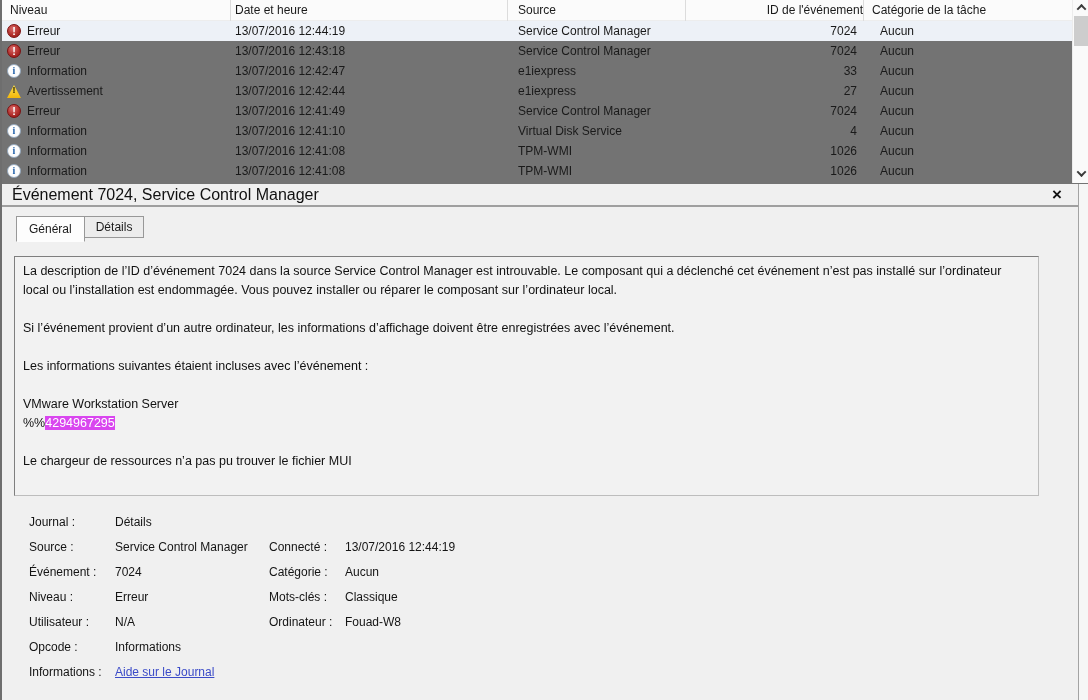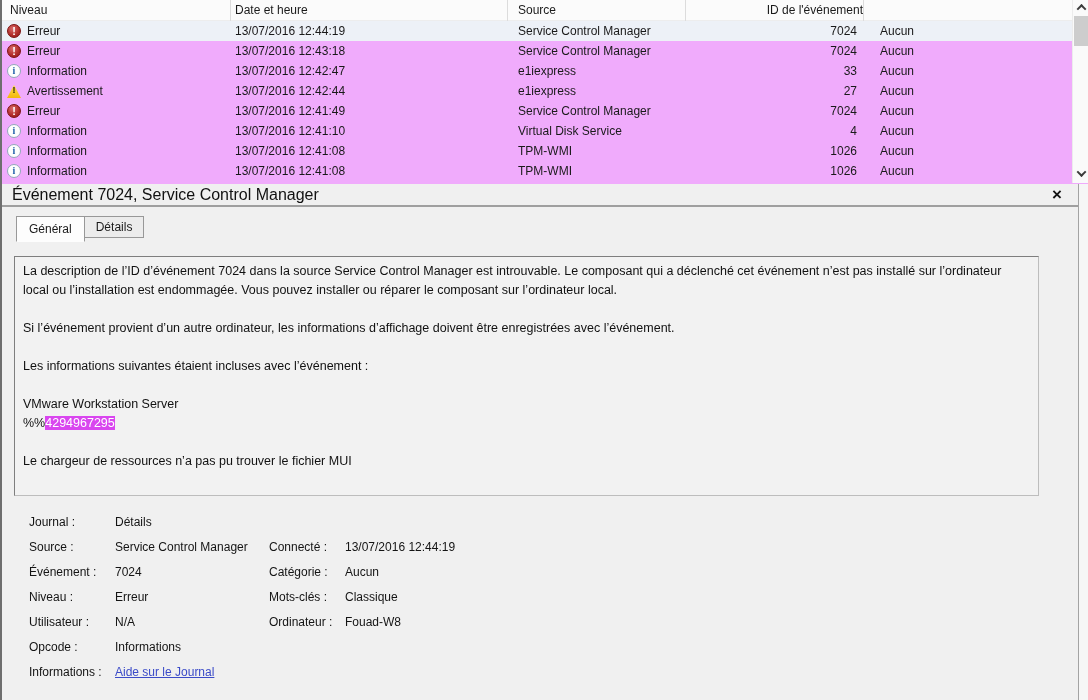--- a/index.html
+++ b/index.html
@@ -1,21 +1,21 @@
 <!DOCTYPE html>
 <html><head>
 <meta charset="utf-8">
 <style>
   * { margin:0; padding:0; box-sizing:border-box; }
   html,body { width:1088px; height:700px; overflow:hidden; }
   body { font-family:"Liberation Sans","DejaVu Sans",sans-serif; background:#f0f0f0; color:#1a1a1a; }
   .screen { position:relative; width:1088px; height:700px; border-left:2px solid #6e6e6e; background:#f0f0f0; }
 
   
-  .list-pane { position:absolute; left:0; top:0; width:1086px; height:188px; background:#f0abfc; border-bottom:1px solid #767676; }
+  .list-pane { position:absolute; left:0; top:0; width:1086px; height:188px; background:#737373; border-bottom:1px solid #767676; }
   .list-grid { display:grid; grid-template-columns:229px 277px 178px 178px 1fr; align-items:center; }
   .list-header { height:21px; background:#fbfbfb; border-bottom:1px solid #ededed; width:1070px; }
   .list-header .hcell { font-size:12px; color:#1a1a1a; height:21px; line-height:21px; border-right:1px solid #dcdcdc; white-space:nowrap; overflow:hidden; }
   .h-niveau { padding-left:8px; }
   .h-date { padding-left:4px; }
   .h-source { padding-left:10px; }
   .h-id { text-align:right; }
   .h-cat { padding-left:8px; border-right:none !important; }
   .lrow { height:20px; width:1070px; font-size:12px; cursor:default; }
   .lrow.selected { background:#edf1f7; }
@@ -69,20 +69,21 @@
 <body>
 
 <div class="screen">
 
   <div class="list-pane">
     <div class="list-header list-grid">
       <div class="hcell h-niveau">Niveau</div>
       <div class="hcell h-date">Date et heure</div>
       <div class="hcell h-source">Source</div>
       <div class="hcell h-id">ID de l'événement</div>
+      <div class="hcell h-cat">Catégorie de la tâche</div>
     </div>
 
     <div class="lrow list-grid selected">
       <div class="cell c-level">
           <span class="icon error"></span>
           <span>Erreur</span>
         </div>
       <div class="cell c-date">13/07/2016 12:44:19</div>
       <div class="cell c-source">Service Control Manager</div>
       <div class="cell c-id">7024</div>

